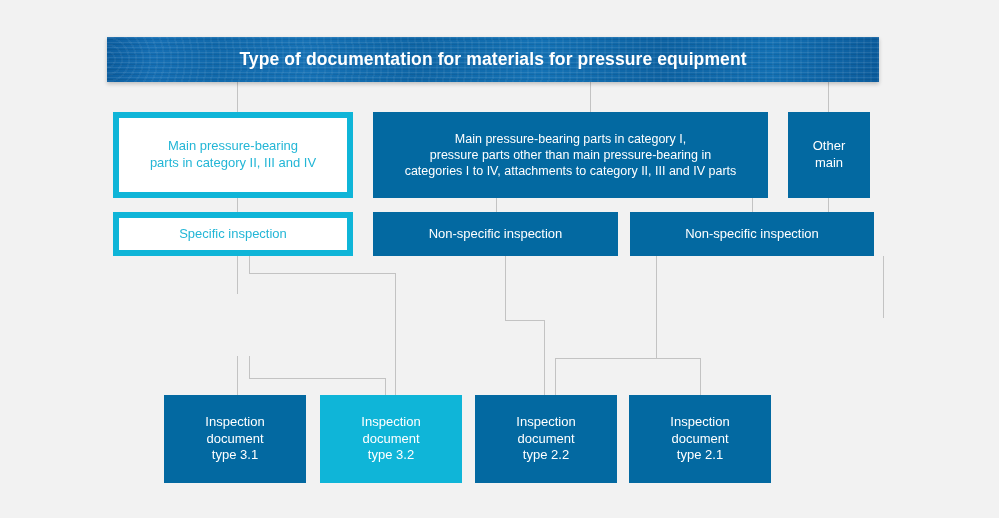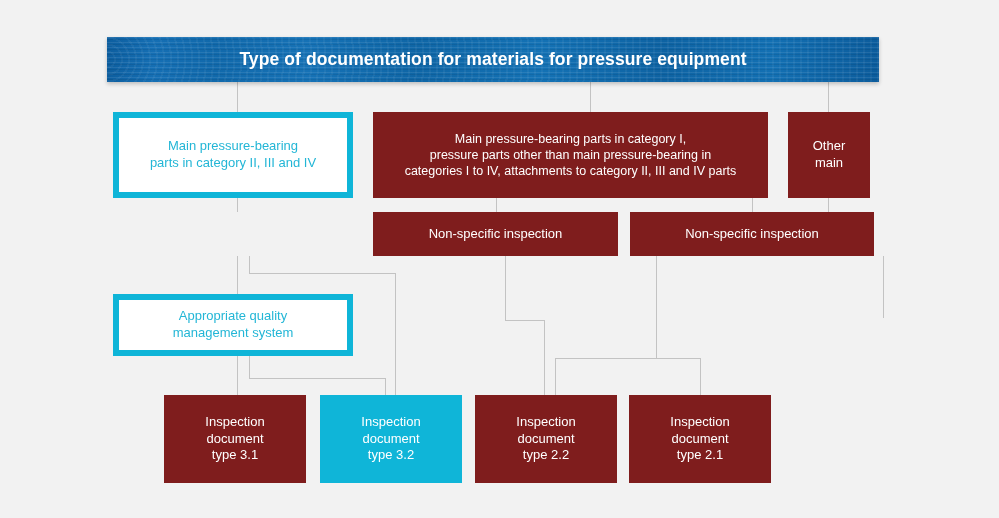--- a/index.html
+++ b/index.html
@@ -100,21 +100,21 @@
   .box-outline {
     background: #ffffff;
     border: 6px solid #0fb5d8;
     color: #23b6d6;
     font-size: 13px;
     font-weight: 400;
   }
 
   
   .box-teal {
-    background: #7f1d1d;
+    background: #0369a1;
     color: #ffffff;
     font-size: 13px;
     font-weight: 400;
   }
 
   
   .box-cyan {
     background: #0fb5d8;
     color: #ffffff;
     font-size: 13px;
@@ -170,33 +170,32 @@
     <span class="lbl fs-125">Main pressure-bearing parts in category I,
 pressure parts other than main pressure-bearing in
 categories I to IV, attachments to category II, III and IV parts</span>
   </div>
 
   <div class="node box-teal" style="left:788px; top:112px; width:82px; height:86px;">
     <span class="lbl fs-13">Other
 main</span>
   </div>
 
+  <div class="node box-outline" style="left:113px; top:212px; width:240px; height:44px;">
+    <span class="lbl fs-13">Specific inspection</span>
+  </div>
 
   <div class="node box-teal" style="left:373px; top:212px; width:245px; height:44px;">
     <span class="lbl fs-13">Non-specific inspection</span>
   </div>
 
   <div class="node box-teal" style="left:630px; top:212px; width:244px; height:44px;">
     <span class="lbl fs-13">Non-specific inspection</span>
   </div>
 
-  <div class="node box-outline" style="left:113px; top:294px; width:240px; height:62px;">
-    <span class="lbl fs-13">Appropriate quality
-management system</span>
-  </div>
 
   <div class="node box-teal" style="left:164px; top:395px; width:142px; height:88px;">
     <span class="lbl fs-13">Inspection
 document
 type 3.1</span>
   </div>
 
   <div class="node box-cyan" style="left:320px; top:395px; width:142px; height:88px;">
     <span class="lbl fs-13">Inspection
 document

